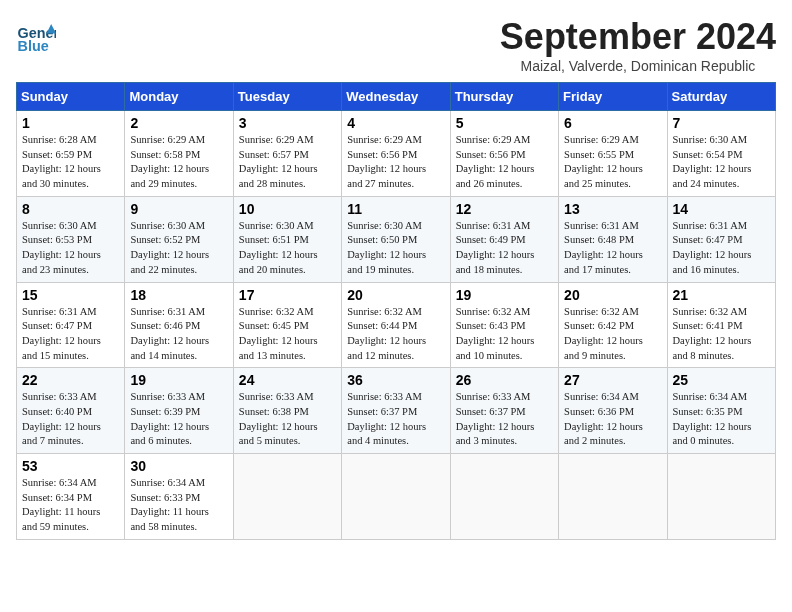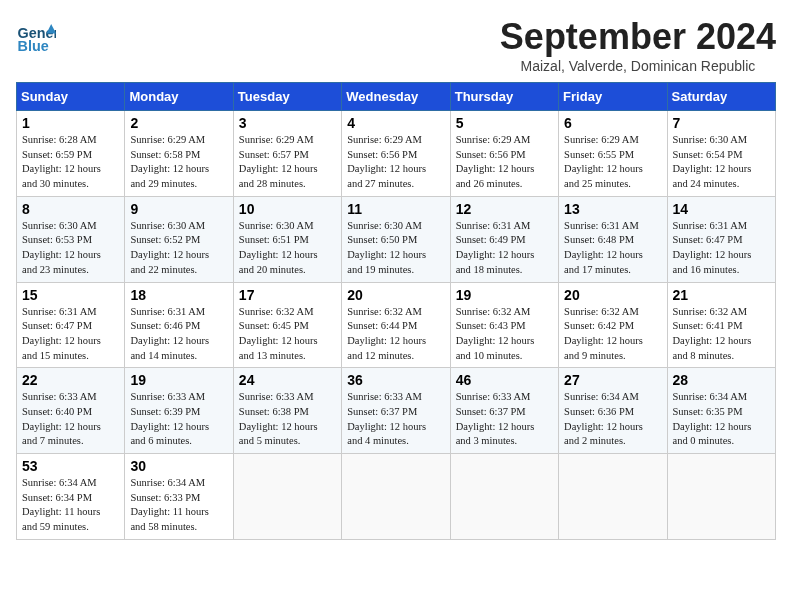--- a/index.html
+++ b/index.html
@@ -336,39 +336,39 @@
         <td>
         <span class="day-num">36</span>
         <div class="day-info">
           Sunrise: 6:33 AM<br>
           Sunset: 6:37 PM<br>
           Daylight: 12 hours<br>
           and 4 minutes.
         </div>
       </td>
         <td>
-        <span class="day-num">46</span>
+        <span class="day-num">26</span>
         <div class="day-info">
           Sunrise: 6:33 AM<br>
           Sunset: 6:37 PM<br>
           Daylight: 12 hours<br>
           and 3 minutes.
         </div>
       </td>
         <td>
         <span class="day-num">27</span>
         <div class="day-info">
           Sunrise: 6:34 AM<br>
           Sunset: 6:36 PM<br>
           Daylight: 12 hours<br>
           and 2 minutes.
         </div>
       </td>
         <td>
-        <span class="day-num">28</span>
+        <span class="day-num">25</span>
         <div class="day-info">
           Sunrise: 6:34 AM<br>
           Sunset: 6:35 PM<br>
           Daylight: 12 hours<br>
           and 0 minutes.
         </div>
       </td>
       </tr>
       <tr>
         <td>

